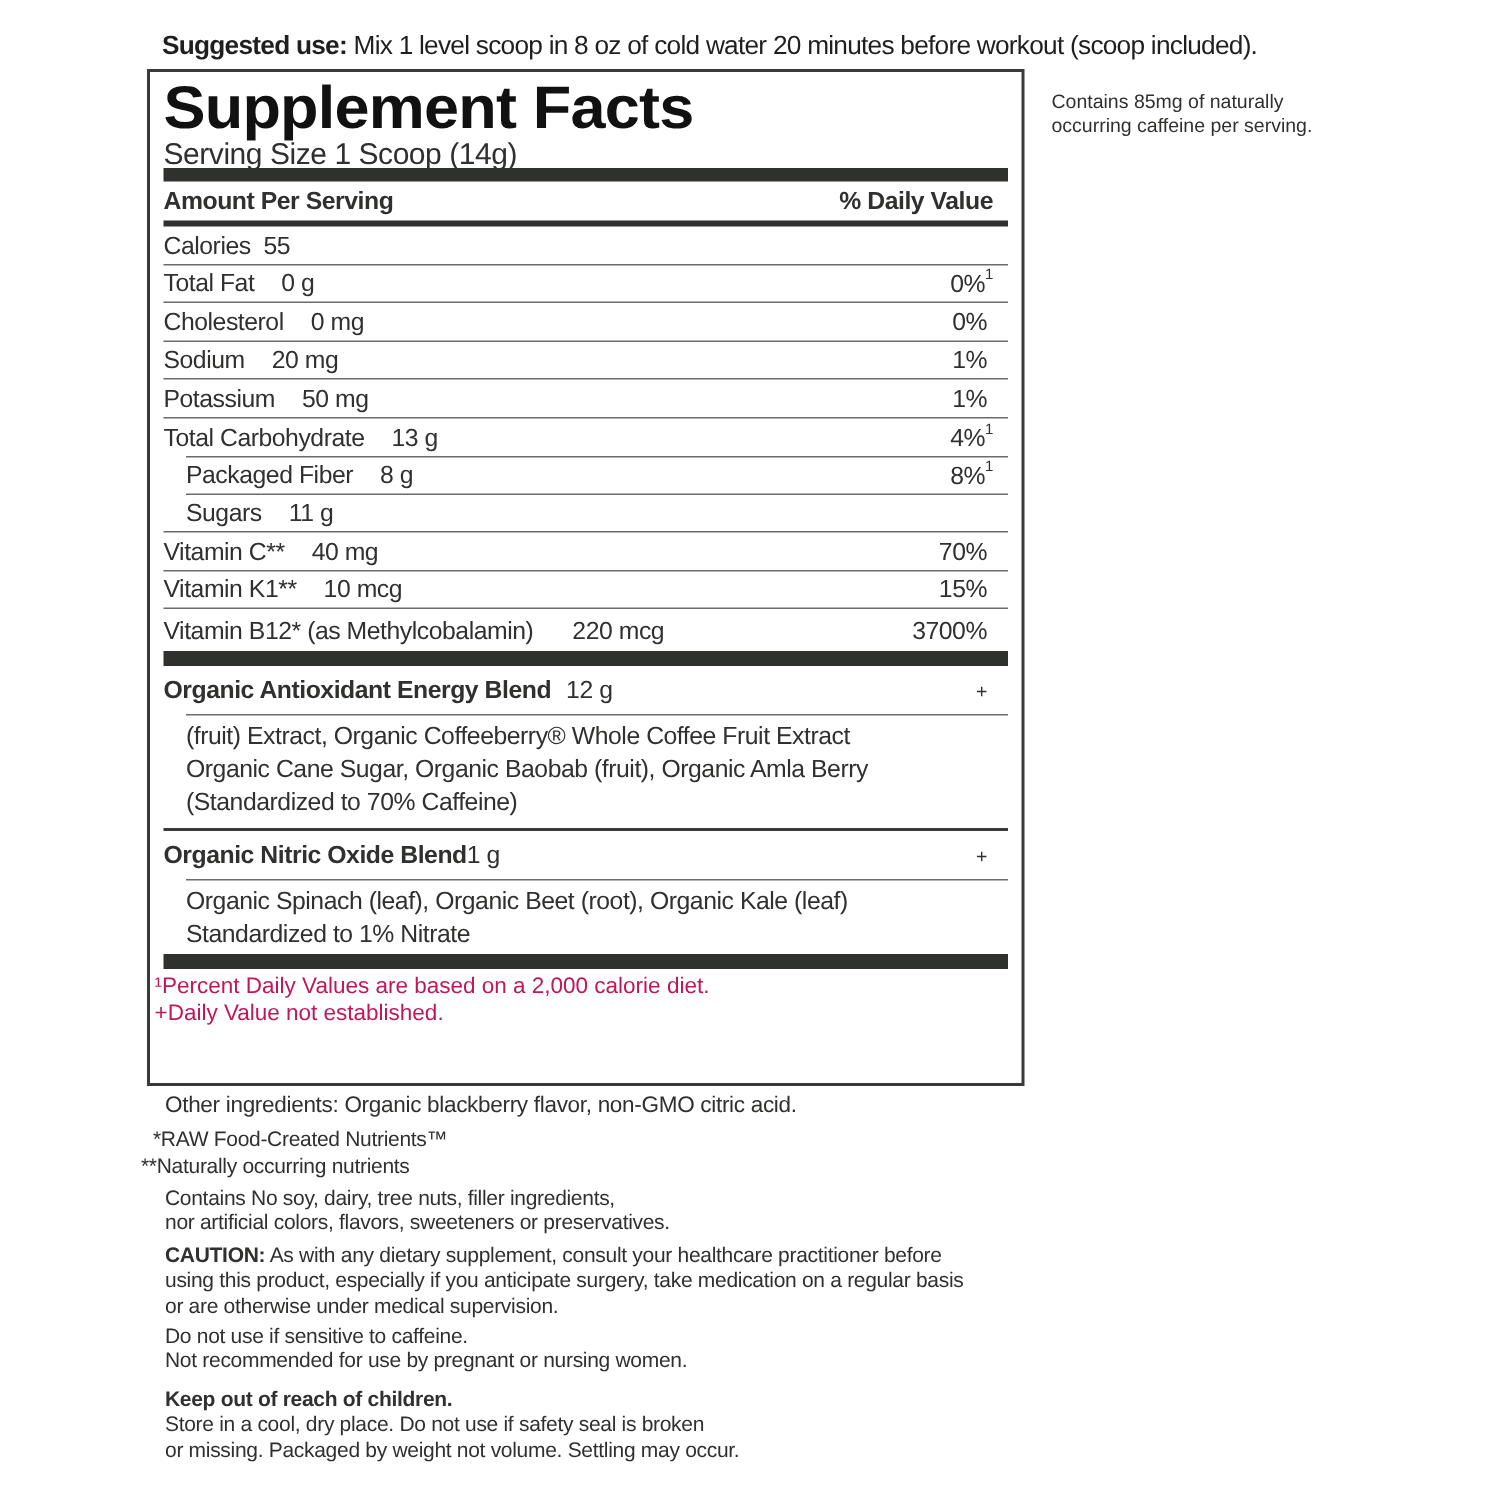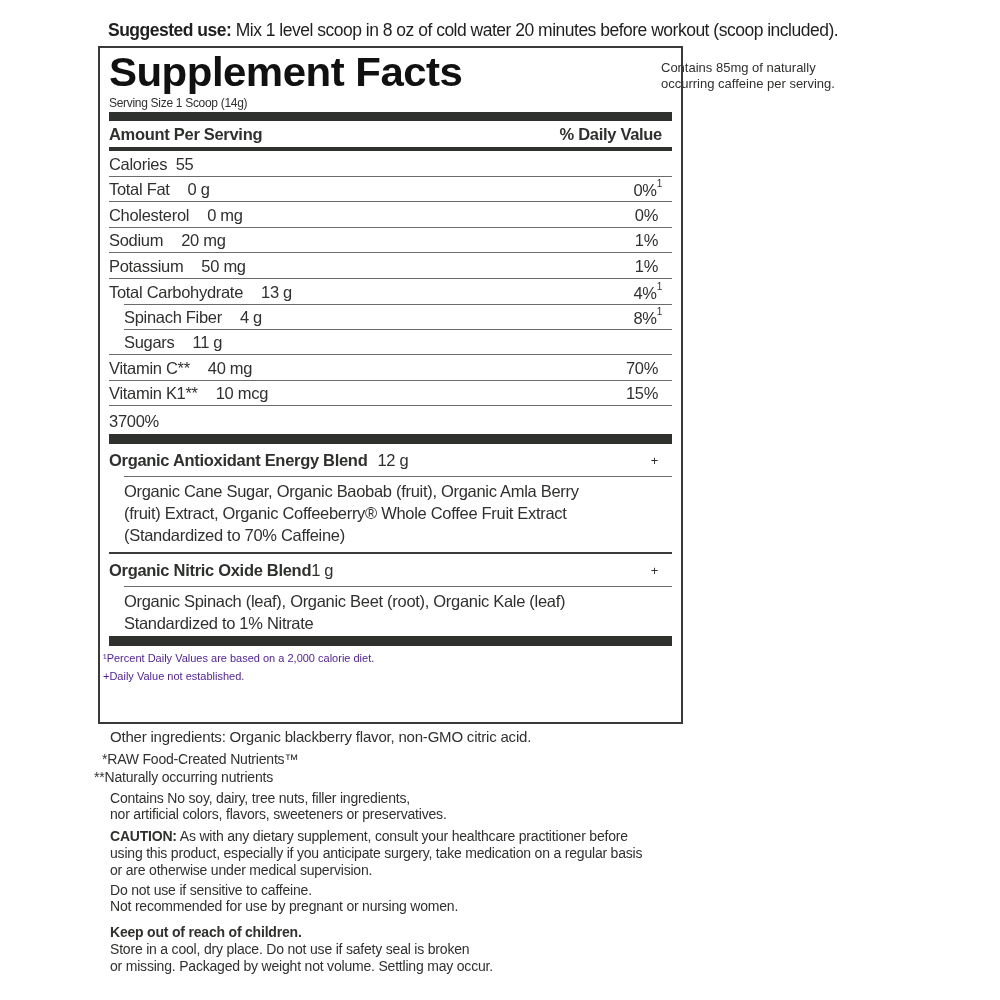--- a/index.html
+++ b/index.html
@@ -1,43 +1,43 @@
 <!DOCTYPE html>
 <html><head>
 <meta charset="utf-8">
 <style>
   html, body { margin: 0; padding: 0; background: #ffffff; }
   body { width: 1000px; height: 1000px; position: relative; overflow: hidden;
          font-family: "Liberation Sans", sans-serif; color: #2f312e; }
   .abs { position: absolute; }
   .suggested { left: 108px; top: 20px; font-size: 17.5px; letter-spacing: -0.5px; color: #1f1f1f; white-space: nowrap; }
   .suggested b { font-weight: bold; }
-  .side-note { left: 661px; top: 60px; font-size: 13px; line-height: 16px; color: #2f312e; width: 240px; }
+  .side-note { left: 701px; top: 60px; font-size: 13px; line-height: 16px; color: #2f312e; width: 240px; }
   .box { left: 98px; top: 46px; width: 585px; height: 678px; border: 2px solid #3a3a3a; box-sizing: border-box; }
   .inner { position: absolute; left: 9px; right: 9px; top: 0; }
   .title { font-family: "Liberation Sans", sans-serif; font-weight: bold; font-size: 40px; letter-spacing: -0.5px;
            color: #111; margin-top: 2px; line-height: 44px; transform: scaleX(1.05); transform-origin: left; }
-  .serving { font-size: 12px; line-height: 18px; color: #2f312e; letter-spacing: -0.3px; }
+  .serving { font-size: 20px; line-height: 18px; color: #2f312e; letter-spacing: -0.3px; }
   .thick { background: #2f312e; height: 9px; }
   .med { background: #2f312e; height: 4px; }
   .row { display: flex; justify-content: space-between; align-items: center; font-size: 16.5px; letter-spacing: -0.3px;
          border-bottom: 1.5px solid #6b6b6b; height: 25.5px; box-sizing: border-box; padding-top: 2px; }
   .row.noline { border-bottom: none; }
   .row .left { white-space: nowrap; }
   .row .amt { margin-left: 18px; }
   .row .dv { padding-right: 10px; text-align: left; white-space: nowrap; }
   .row .dv sup { font-size: 10px; position: relative; top: -2px; }
   .indent { margin-left: 15px; }
   .hdr { display: flex; justify-content: space-between; font-weight: bold; font-size: 16.5px; letter-spacing: -0.3px; height: 22px; align-items: center; }
   .blend-hdr { display: flex; justify-content: space-between; font-size: 16.5px; letter-spacing: -0.3px; height: 32px; align-items: center; text-align: right; }
   .blend-hdr b { font-weight: bold; }
   .blend-hdr .plus { padding-right: 14px; font-size: 13px; }
   .blend-body { margin-left: 15px; border-top: 1.5px solid #6b6b6b; font-size: 16.5px; line-height: 22px; letter-spacing: -0.3px; padding: 3px 0 6px 0; }
   .blend-sep { border-top: 2px solid #3a3a3a; }
-  .footnote { font-size: 11px; line-height: 18px; color: #4c1d95; margin-left: -6px; }
+  .footnote { font-size: 15px; line-height: 18px; color: #be185d; margin-left: -6px; }
   .below { left: 110px; font-size: 14px; line-height: 16.5px; color: #2f312e; letter-spacing: -0.2px; white-space: nowrap; }
   .below b { font-weight: bold; }
 </style>
 </head>
 <body>
 
 <div class="abs suggested">
   <b>Suggested use:</b><span> Mix 1 level scoop in 8 oz of cold water 20 minutes before workout (scoop included).</span>
 </div>
 
@@ -74,49 +74,50 @@
     </div>
     <div class="row">
       <span class="left"><span>Potassium</span><span class="amt">50 mg</span></span>
       <span class="dv" style="padding-right:14px;"><span>1%</span></span>
     </div>
     <div class="row" style="border-bottom:none;">
       <span class="left"><span>Total Carbohydrate</span><span class="amt">13 g</span></span>
       <span class="dv"><span>4%</span><sup>1</sup></span>
     </div>
     <div class="row indent" style="border-top:1.5px solid #6b6b6b;">
-      <span class="left"><span>Spinach Fiber</span><span class="amt">4 g</span></span>
+      <span class="left"><span>Packaged Fiber</span><span class="amt">8 g</span></span>
       <span class="dv"><span>8%</span><sup>1</sup></span>
     </div>
     <div class="row">
       <span class="left indent"><span>Sugars</span><span class="amt">11 g</span></span>
       <span class="dv"></span>
     </div>
     <div class="row">
       <span class="left"><span>Vitamin C**</span><span class="amt">40 mg</span></span>
       <span class="dv" style="padding-right:14px;"><span>70%</span></span>
     </div>
     <div class="row">
       <span class="left"><span>Vitamin K1**</span><span class="amt">10 mcg</span></span>
       <span class="dv" style="padding-right:14px;"><span>15%</span></span>
     </div>
     <div class="row noline" style="height:28px;">
+      <span class="left"><span>Vitamin B12* (as Methylcobalamin)</span><span class="amt" style="margin-left:26px;">220 mcg</span></span>
       <span class="dv" style="padding-right:14px;"><span>3700%</span></span>
     </div>
 
     <div class="thick" style="height:10px;"></div>
 
     <div>
       <div class="blend-hdr">
         <span><b>Organic Antioxidant Energy Blend</b><span style="margin-left:10px;">12 g</span></span>
         <span class="plus">+</span>
       </div>
       <div class="blend-body">
+        <div>(fruit) Extract, Organic Coffeeberry® Whole Coffee Fruit Extract</div>
         <div>Organic Cane Sugar, Organic Baobab (fruit), Organic Amla Berry</div>
-        <div>(fruit) Extract, Organic Coffeeberry® Whole Coffee Fruit Extract</div>
         <div>(Standardized to 70% Caffeine)</div>
       </div>
     </div>
 
     <div class="blend-sep"></div>
 
     <div>
       <div class="blend-hdr">
         <span><b>Organic Nitric Oxide Blend</b><span style="">1 g</span></span>
         <span class="plus">+</span>

